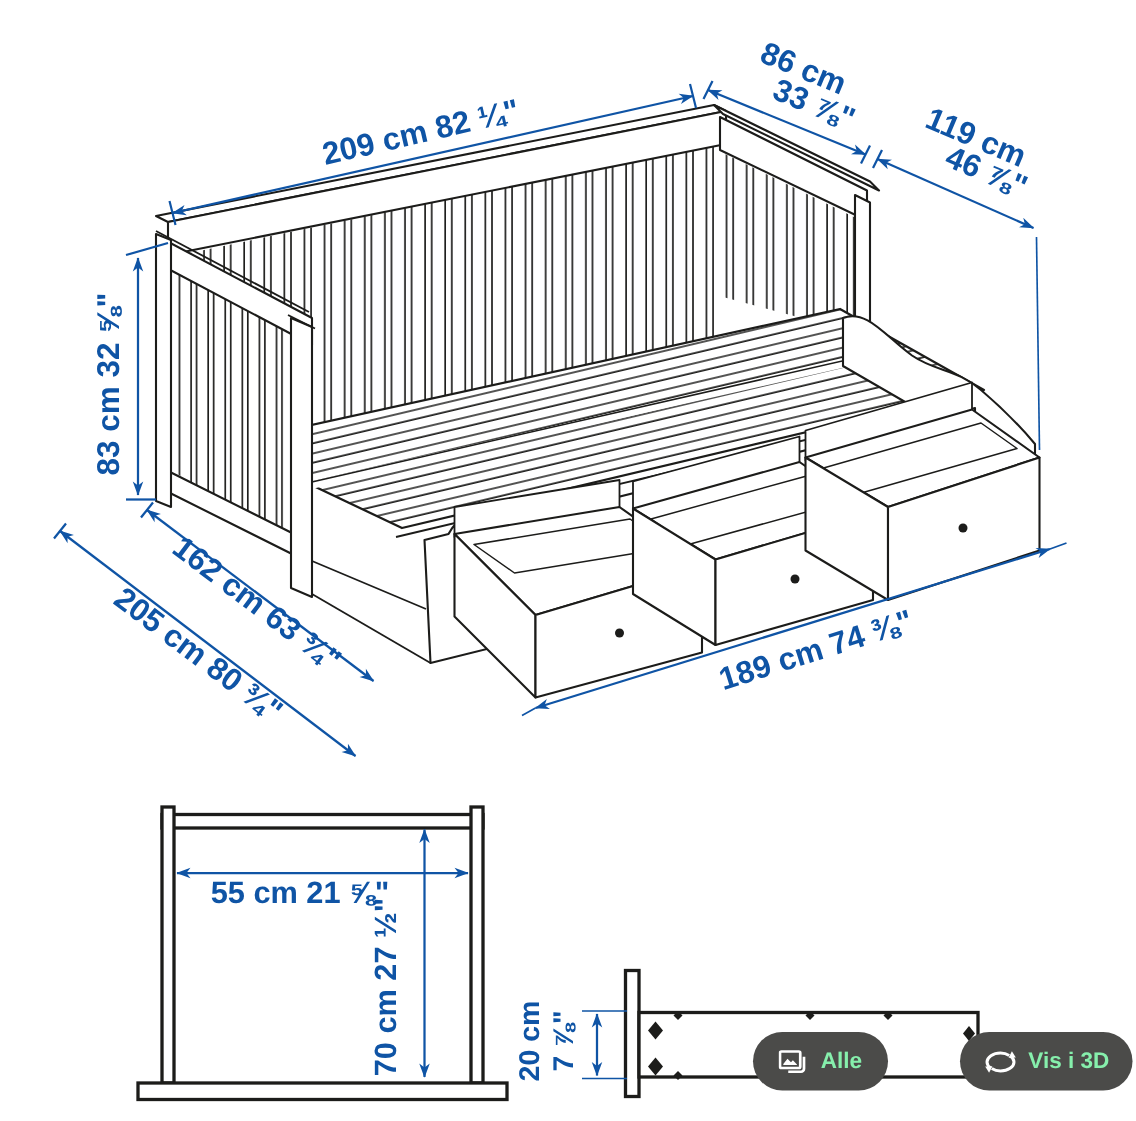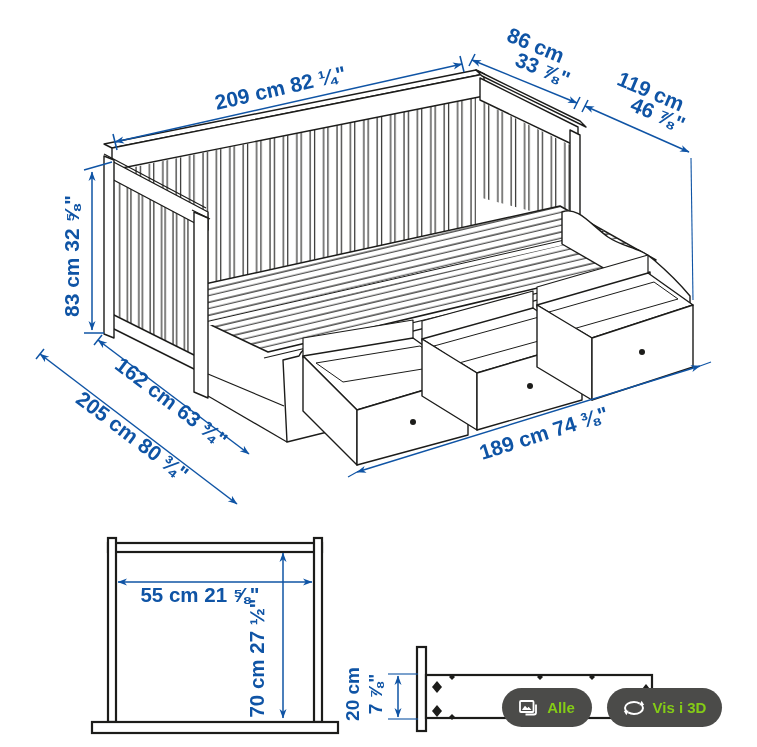--- a/index.html
+++ b/index.html
@@ -3,26 +3,26 @@
 <meta charset="utf-8">
 <style>
   html,body{margin:0;padding:0;background:#fff;}
   #stage{position:relative;width:757px;height:747px;background:#ffffff;overflow:hidden;
          font-family:"Liberation Sans",sans-serif;}
   #drawing{position:absolute;left:0;top:0;}
   .dim-text{font-family:"Liberation Sans",sans-serif;font-weight:bold;fill:#0f54a5;}
   .dim-21{font-size:21px;}
   .dim-19{font-size:19px;}
   .dim-20{font-size:20.5px;}
-  .pill{position:absolute;height:39px;border-radius:20px;background:#4b4b49;color:#84cc16;
+  .pill{position:absolute;height:39px;border-radius:20px;background:#4b4b49;color:#86efac;
         display:flex;align-items:center;justify-content:center;gap:8px;
         font-weight:bold;font-size:15px;border:none;cursor:pointer;
         font-family:"Liberation Sans",sans-serif;}
   #btn-alle{left:502px;top:688px;width:90px;}
-  #btn-3d{left:607px;top:688px;width:115px;justify-content:center;}
+  #btn-3d{left:640px;top:688px;width:115px;justify-content:center;}
   .pill svg{display:block;}
 </style>
 </head>
 <body>
 
 <div id="stage">
 
 <svg id="drawing" width="757" height="747" viewBox="0 0 757 747">
   <defs>
     <marker id="ah" markerWidth="12" markerHeight="10" refX="9.5" refY="4" orient="auto-start-reverse" markerUnits="userSpaceOnUse">

